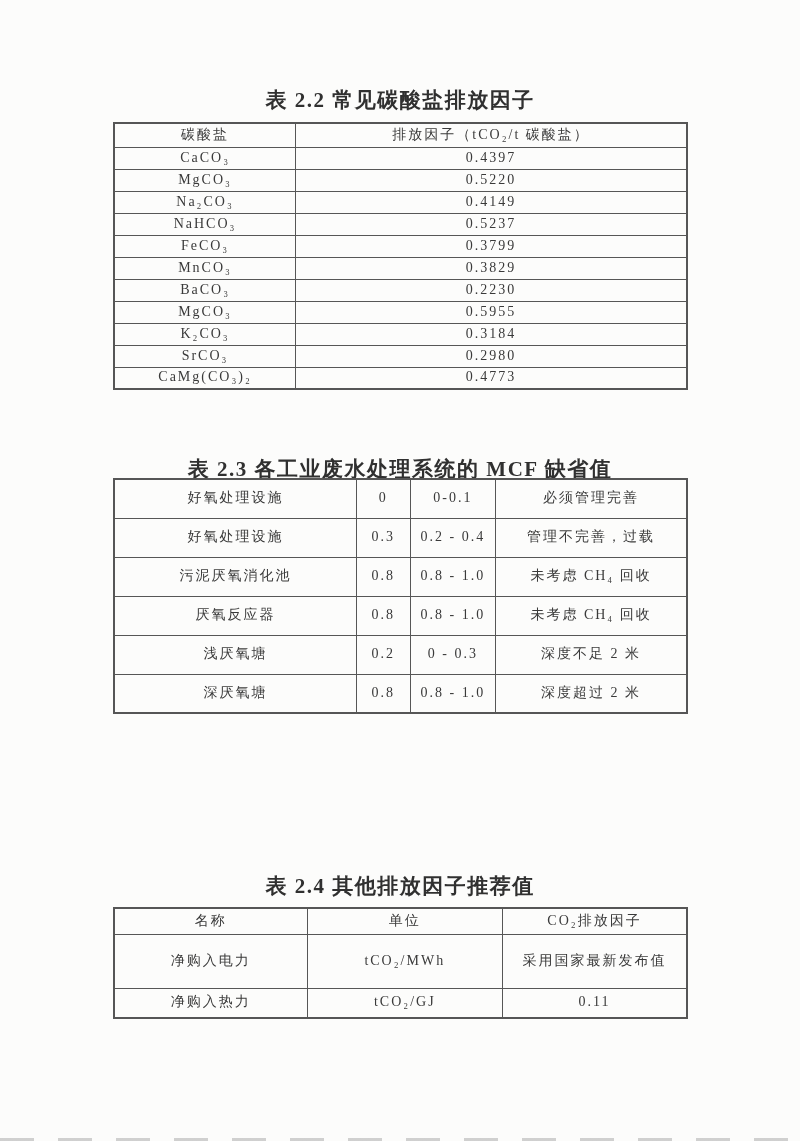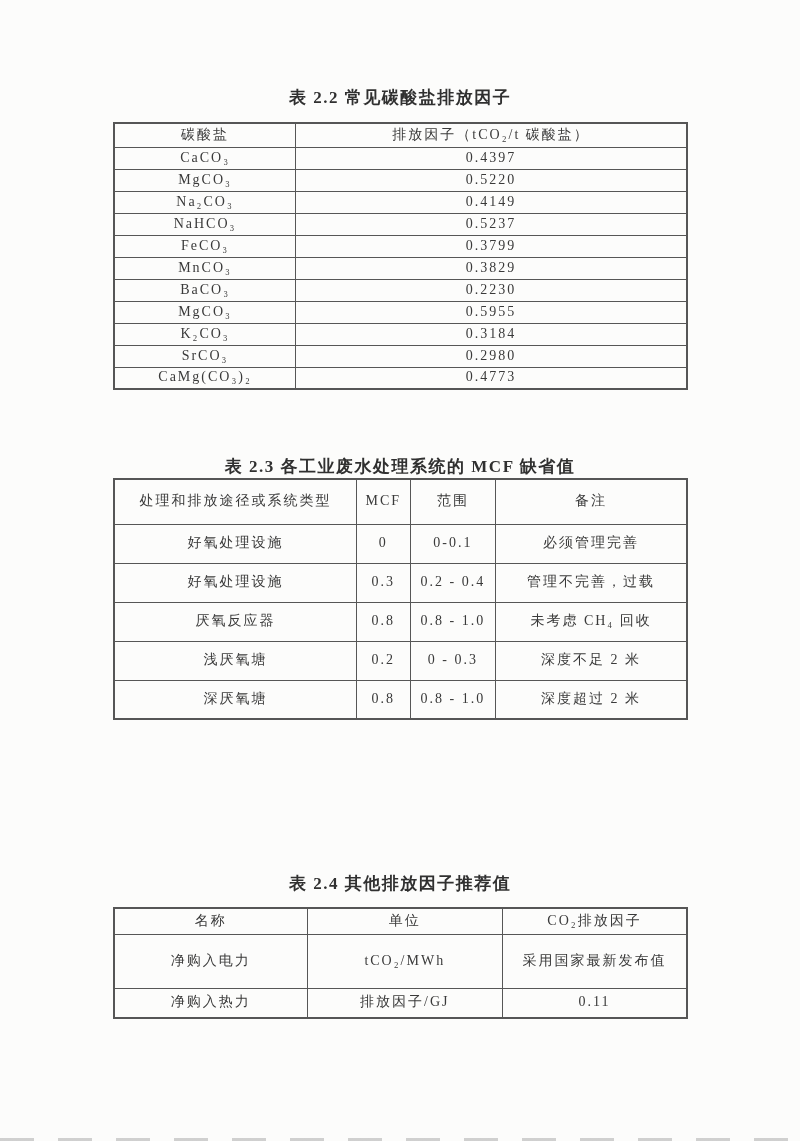--- a/index.html
+++ b/index.html
@@ -11,21 +11,21 @@
   .page{
     position:relative;
     width:800px;height:1141px;
     background:#fcfcfb;
     color:#383838;
     overflow:hidden;
   }
   .table-title{
     position:absolute;left:0;width:100%;
     text-align:center;
-    font-size:17px;
+    font-size:21px;
     font-weight:bold;
     letter-spacing:1.5px;
     color:#303030;
   }
   table{
     position:absolute;left:113px;
     width:575px;
     border-collapse:collapse;
     table-layout:fixed;
     background:transparent;
@@ -142,37 +142,37 @@
   <div class="table-title title-23">表 2.3 各工业废水处理系统的 MCF 缺省值</div>
 
   <table class="t23">
     <colgroup>
         <col class="c1">
         <col class="c2">
         <col class="c3">
         <col class="c4">
       </colgroup>
     <tbody>
-        <tr class="head">
-      <th>处理和排放途径或系统类型</th>
-      <th>MCF</th>
-      <th>范围</th>
-      <th>备注</th>
-    </tr>
     <tr class="std">
       <td>好氧处理设施</td>
       <td>0</td>
       <td>0-0.1</td>
       <td>必须管理完善</td>
     </tr>
     <tr class="std">
       <td>好氧处理设施</td>
       <td>0.3</td>
       <td>0.2 - 0.4</td>
       <td>管理不完善，过载</td>
+    </tr>
+    <tr class="std">
+      <td>污泥厌氧消化池</td>
+      <td>0.8</td>
+      <td>0.8 - 1.0</td>
+      <td>未考虑 CH₄ 回收</td>
     </tr>
     <tr class="std">
       <td>厌氧反应器</td>
       <td>0.8</td>
       <td>0.8 - 1.0</td>
       <td>未考虑 CH₄ 回收</td>
     </tr>
     <tr class="std">
       <td>浅厌氧塘</td>
       <td>0.2</td>
@@ -202,20 +202,20 @@
       <th>单位</th>
       <th>CO₂排放因子</th>
     </tr>
     <tr class="r1">
       <td>净购入电力</td>
       <td>tCO₂/MWh</td>
       <td>采用国家最新发布值</td>
     </tr>
     <tr class="r2">
       <td>净购入热力</td>
-      <td>排放因子/GJ</td>
+      <td>tCO₂/GJ</td>
       <td>0.11</td>
     </tr>
   </tbody>
     </table>
 
   <div class="scan-edge-bottom"></div>
 </div>
 
 </body></html>

